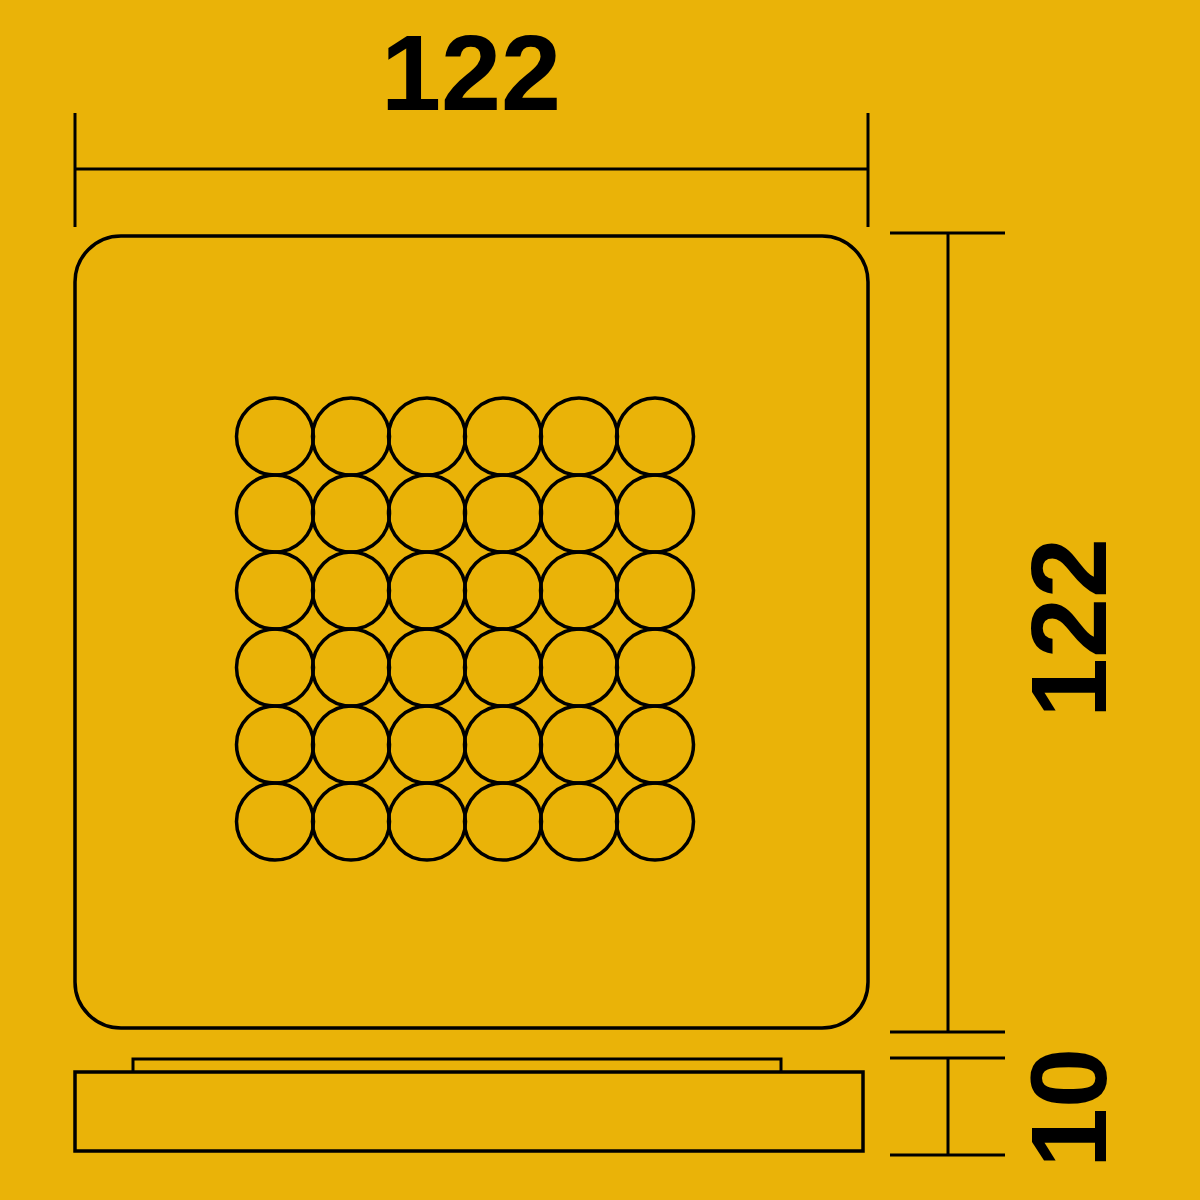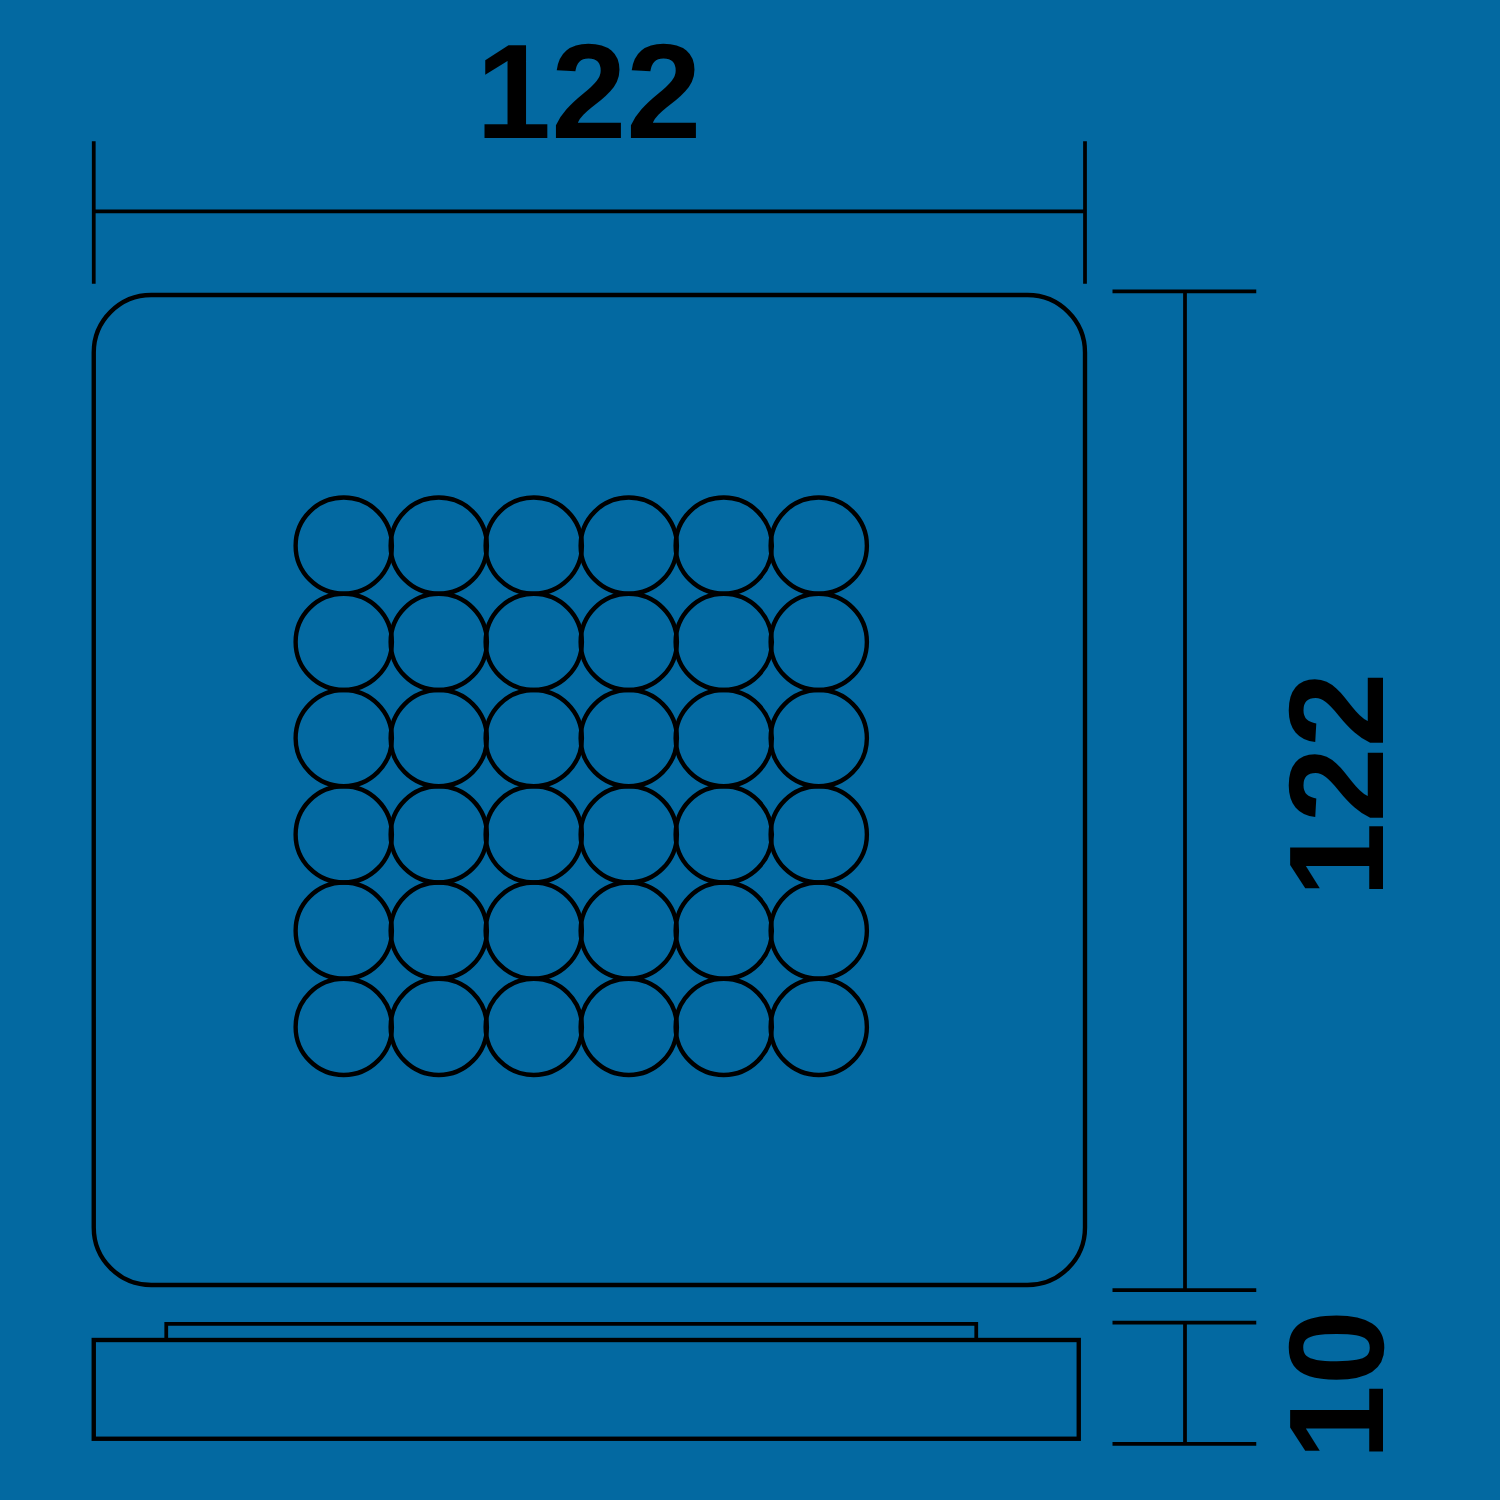--- a/index.html
+++ b/index.html
@@ -4,21 +4,21 @@
 <style>
   html, body {
     margin: 0;
     padding: 0;
     background: #ffffff;
   }
   .canvas {
     position: relative;
     width: 1200px;
     height: 1200px;
-    background: #0369a1;
+    background: #eab308;
     overflow: hidden;
   }
   svg {
     display: block;
   }
   .dim-text {
     font-family: "Liberation Sans", "DejaVu Sans", sans-serif;
     font-weight: 700;
     font-size: 108px;
     fill: #000000;

